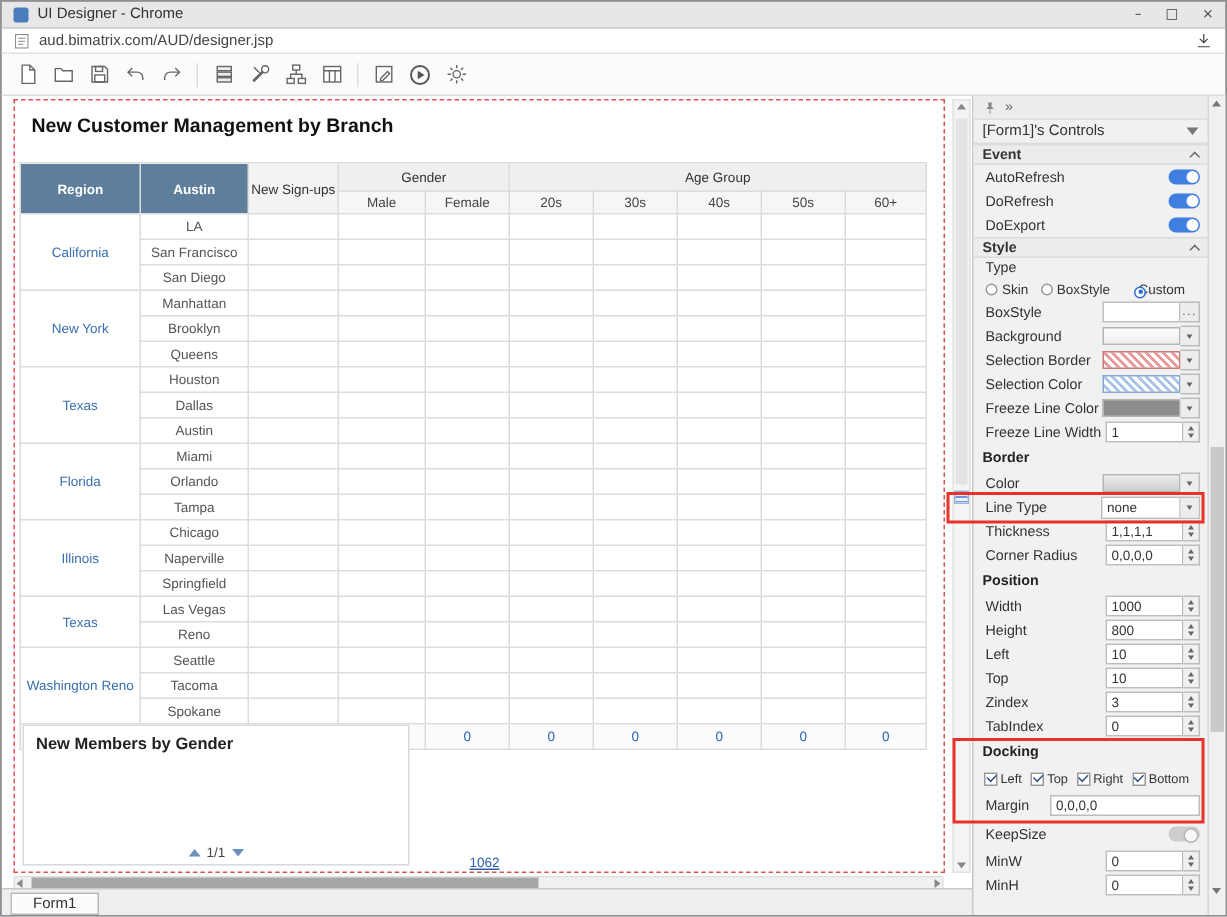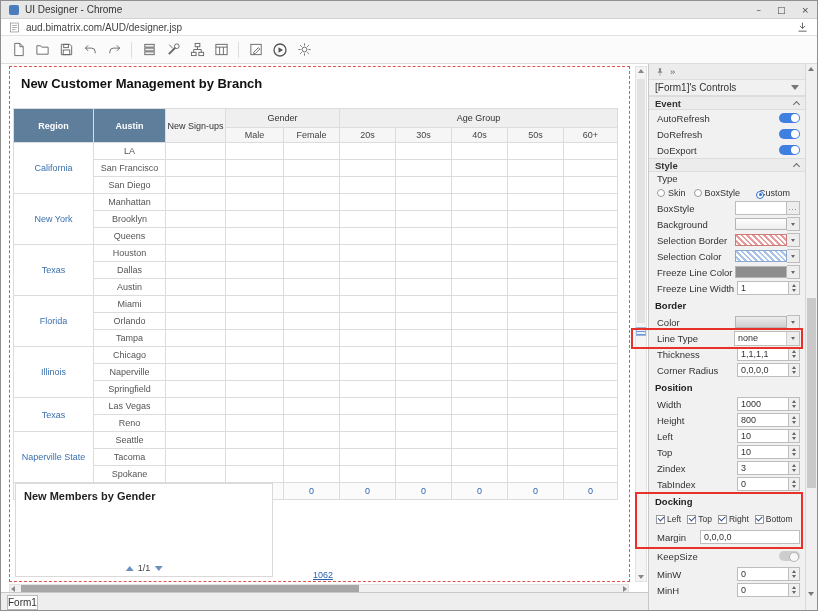--- a/index.html
+++ b/index.html
@@ -65,21 +65,21 @@
   .hsb-l{position:absolute;left:1px;top:1px;width:0;height:0;border-top:3px solid transparent;border-bottom:3px solid transparent;border-right:4px solid #888}
   .hsb-r{position:absolute;right:1px;top:1px;width:0;height:0;border-top:3px solid transparent;border-bottom:3px solid transparent;border-left:4px solid #888}
   .vsb{position:absolute;left:634px;top:2px;width:12px;height:516px;background:#f4f4f4;border:1px solid #e2e2e2}
   .vsb-u{position:absolute;top:2px;left:2px;width:0;height:0;border-left:3px solid transparent;border-right:3px solid transparent;border-bottom:4px solid #888}
   .vsb-d{position:absolute;bottom:2px;left:2px;width:0;height:0;border-left:3px solid transparent;border-right:3px solid transparent;border-top:4px solid #888}
   .vsb-thumb{position:absolute;top:12px;left:1px;width:8px;height:244px;background:#e3e3e3}
   .splitter{position:absolute;top:260px;left:0;width:10px;height:9px;border:1px solid #9ab4dd;background:repeating-linear-gradient(0deg,#6b97d8 0 1px,#eaf1fb 1px 3px)}
 
   
   .tabbar{height:18px;background:#eeeeee;border-top:1px solid #c9c9c9;display:flex;align-items:flex-start;padding:2px 0 0 6px;flex:0 0 auto}
-  .tab{height:15px;padding:1px 0;background:#fcfcfc;border:1px solid #b9b9b9;font-size:10px;color:#333}
+  .tab{height:15px;padding:1px 14px;background:#fcfcfc;border:1px solid #b9b9b9;font-size:10px;color:#333}
 
   
   .panel-wrap{flex:1;display:flex;background:#f1f1f1;border-left:1px solid #c8c8c8;min-width:0}
   .panel{flex:1;position:relative;font-size:9.5px;color:#333}
   .pmini{height:16px;display:flex;align-items:center;gap:5px;padding:0 6px;color:#666;background:#ececec;border-bottom:1px solid #ddd}
   .ptitle{height:16px;display:flex;align-items:center;justify-content:space-between;padding:0 6px;font-size:10px;color:#333;border-bottom:1px solid #ddd}
   .psechdr{height:14px;background:#ececec;border-top:1px solid #dcdcdc;border-bottom:1px solid #dcdcdc;display:flex;align-items:center;justify-content:space-between;padding:0 6px;font-weight:bold}
   .chev-up{width:5px;height:5px;border-left:1.2px solid #666;border-top:1.2px solid #666;transform:rotate(45deg);margin-top:2px}
   .tri-down-lg{width:0;height:0;border-left:4px solid transparent;border-right:4px solid transparent;border-top:5px solid #777}
   .prow{height:16px;display:flex;align-items:center;justify-content:space-between;padding:0 5px 0 8px}
@@ -468,21 +468,21 @@
                 <td></td>
                 <td></td>
                 <td></td>
                 <td></td>
                 <td></td>
                 <td></td>
                 <td></td>
                 <td></td>
               </tr>
             <tr>
-                <td class="region" rowspan="3">Naperville State</td>
+                <td class="region" rowspan="3">Washington Reno</td>
                 <td class="branch">Seattle</td>
                 <td></td>
                 <td></td>
                 <td></td>
                 <td></td>
                 <td></td>
                 <td></td>
                 <td></td>
                 <td></td>
               </tr>

